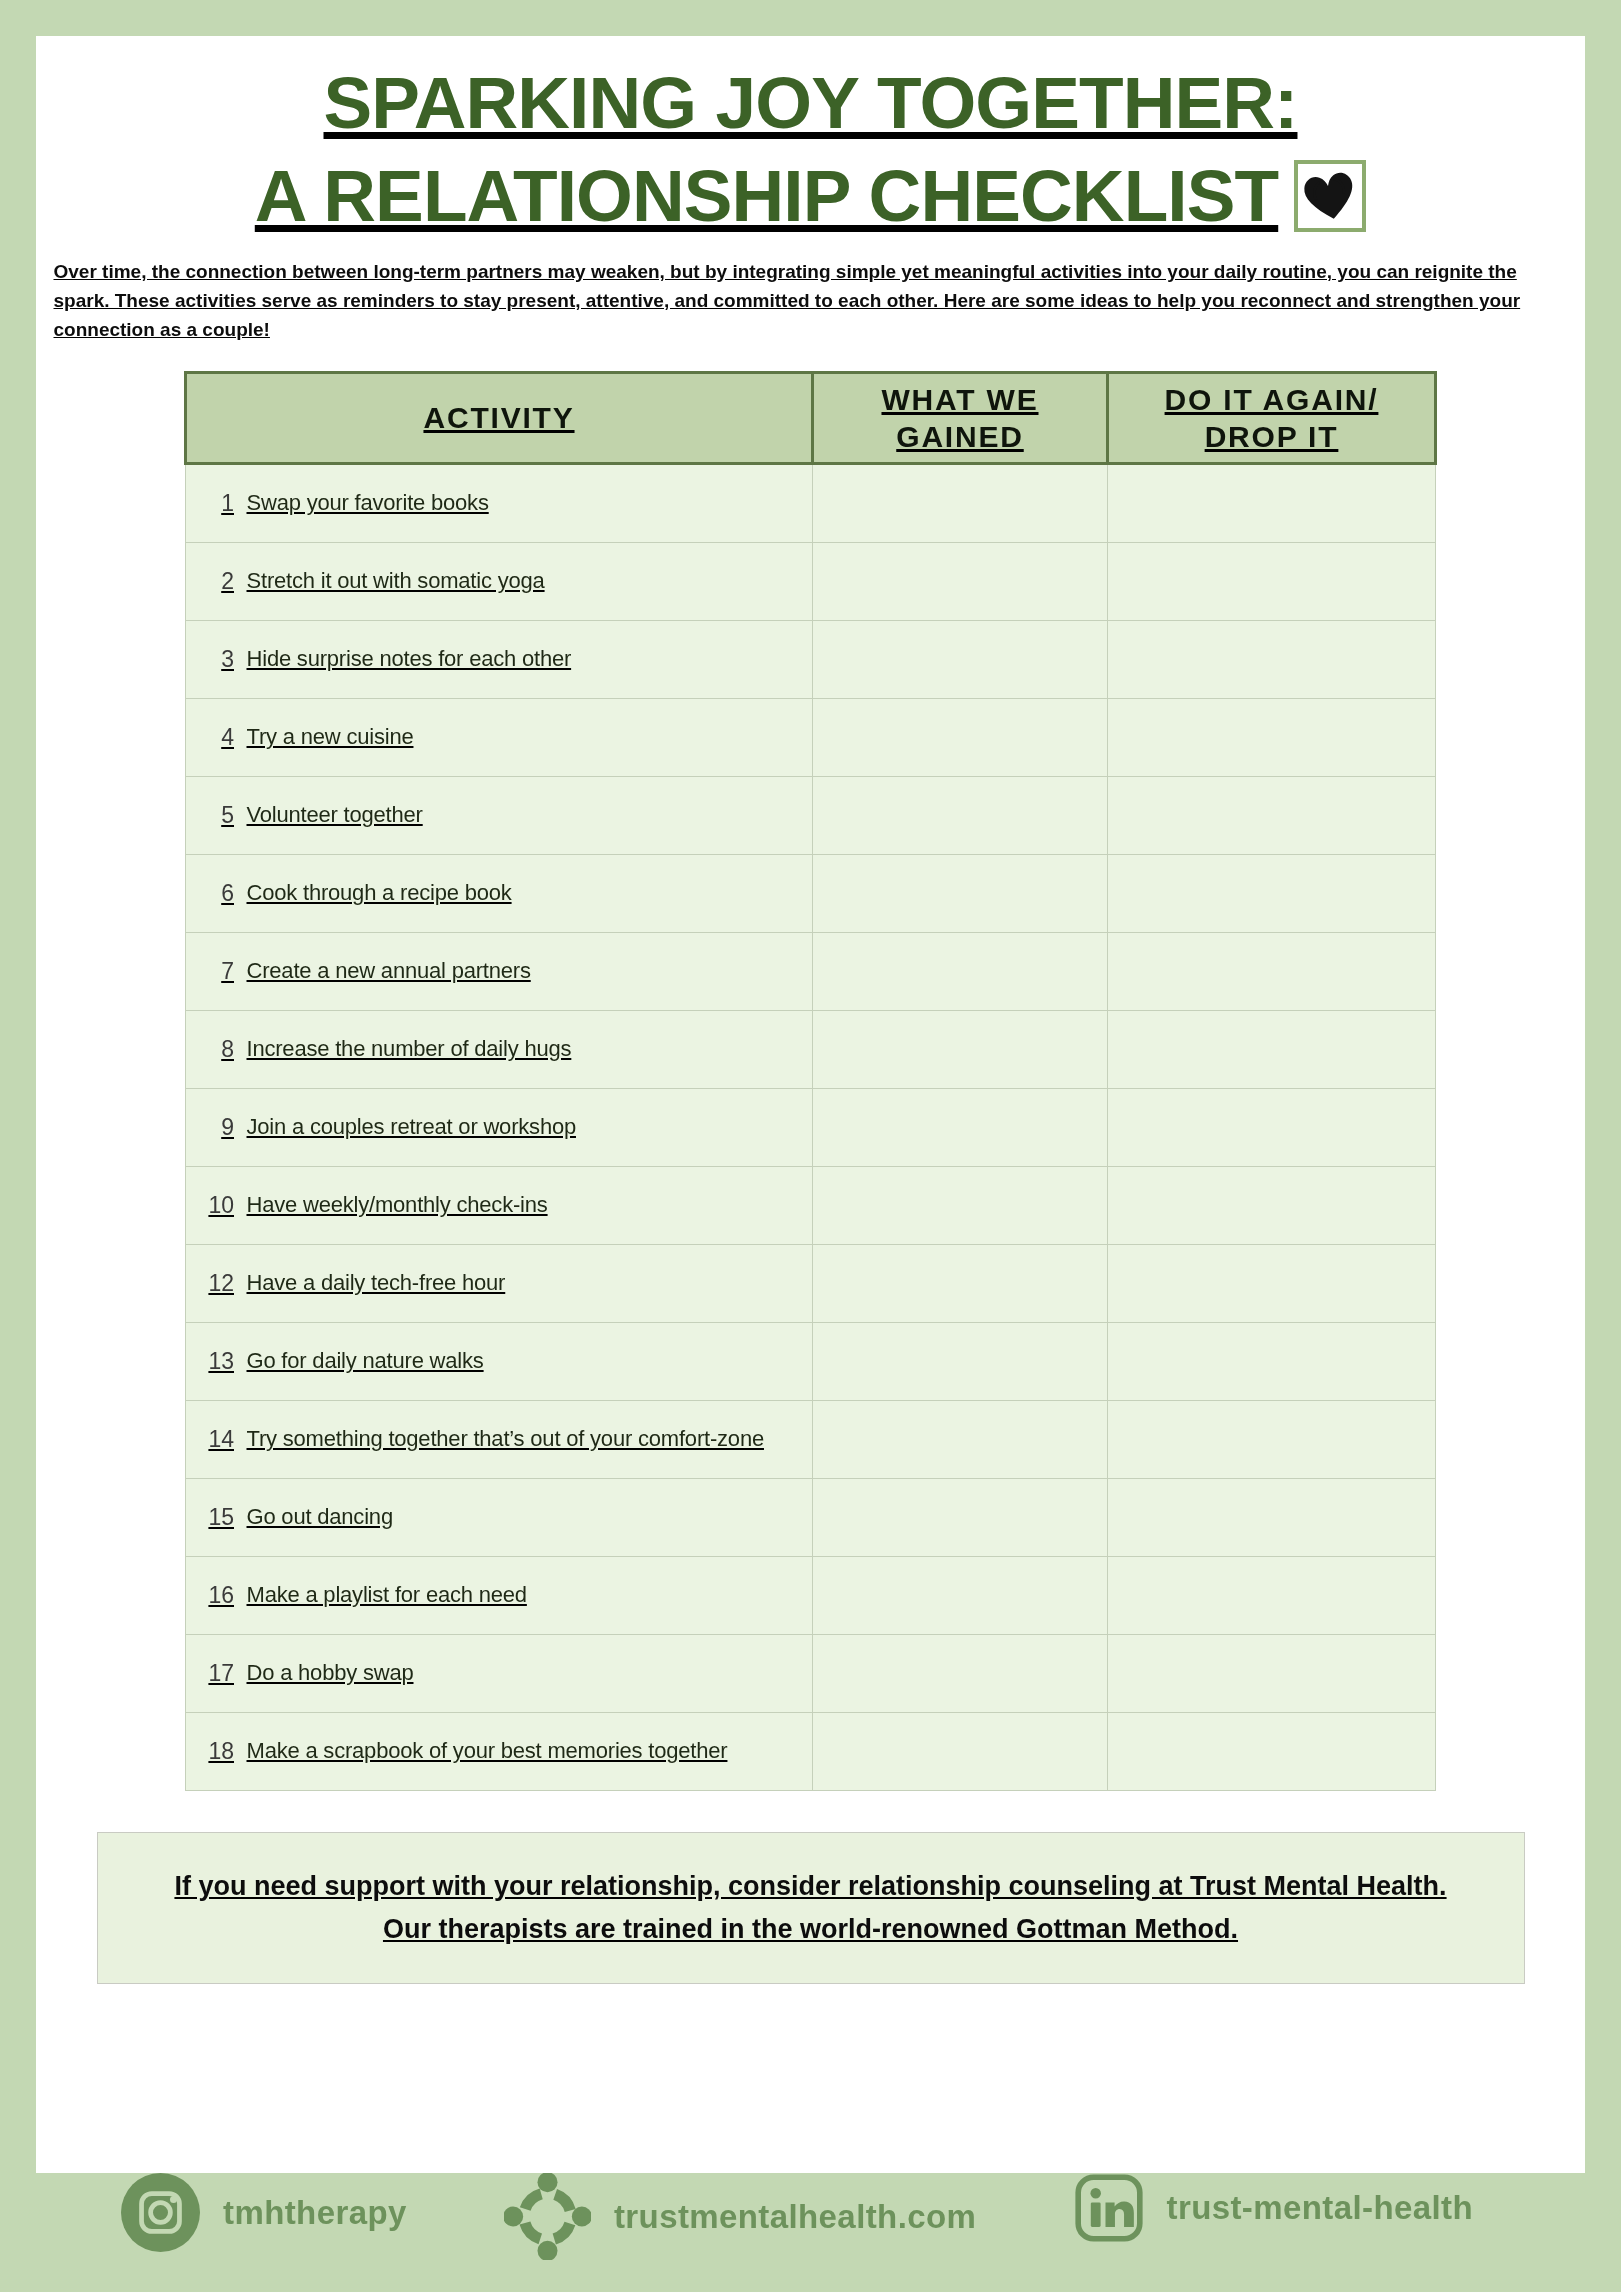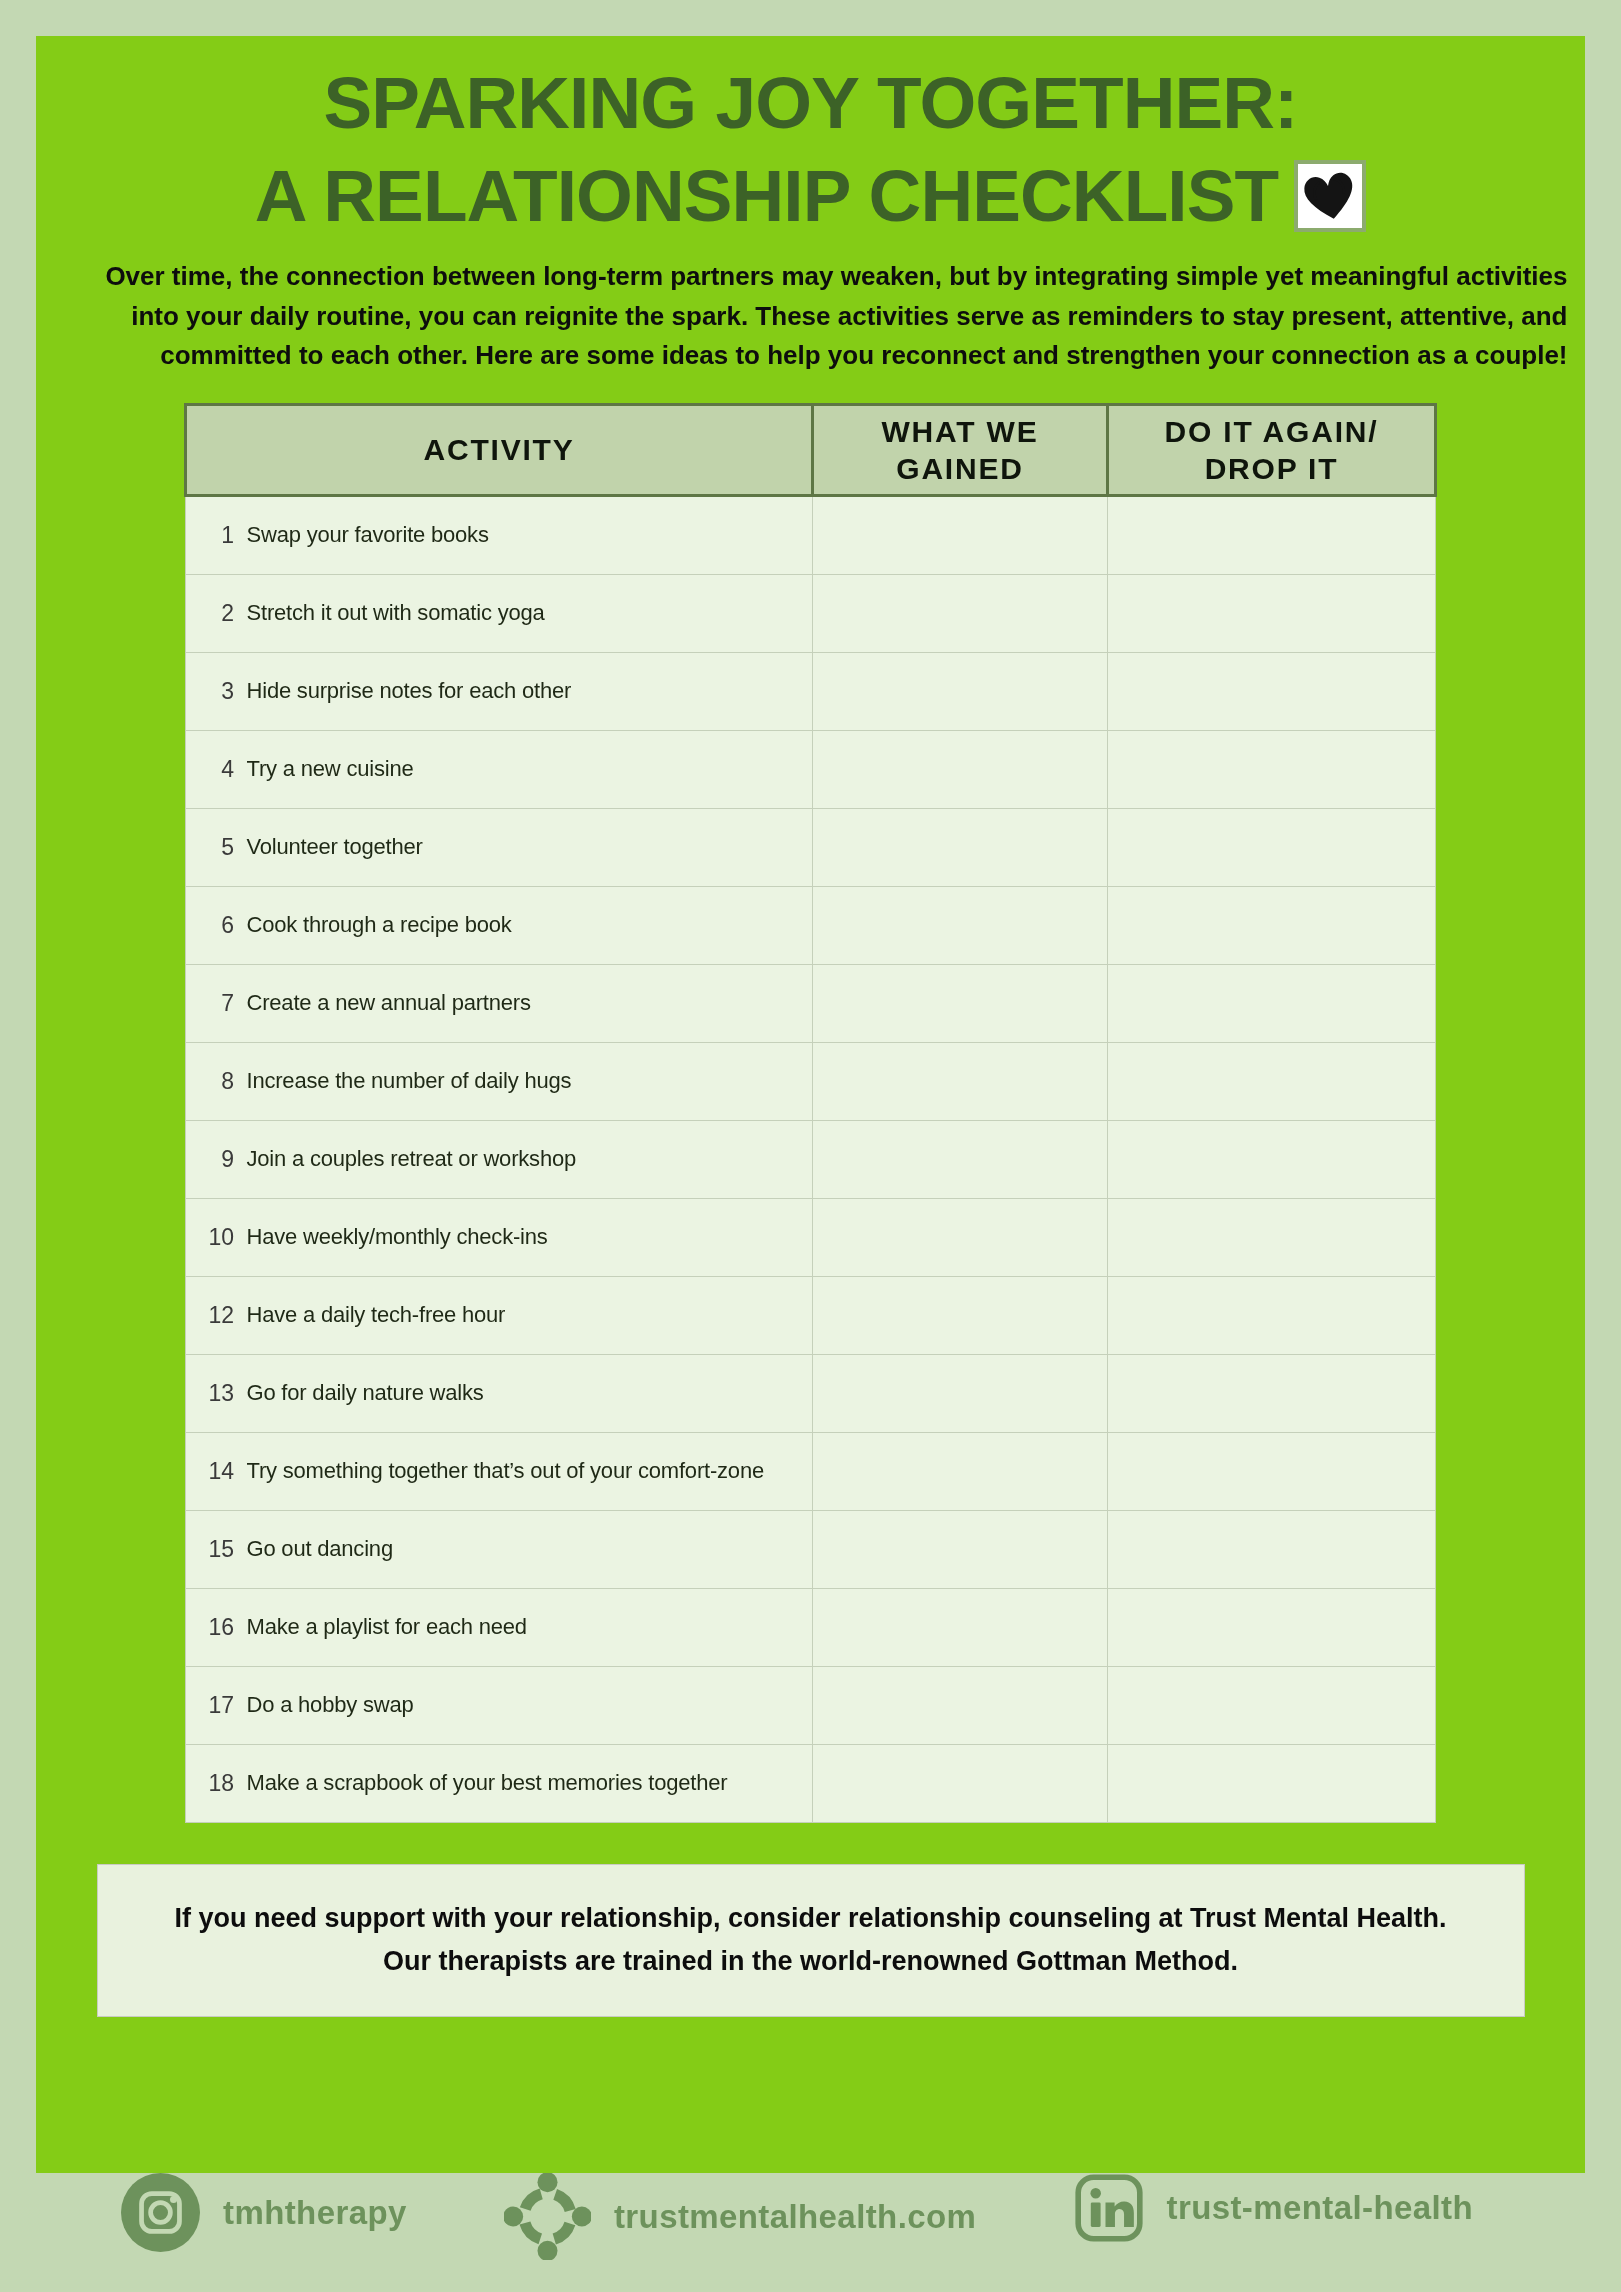--- a/index.html
+++ b/index.html
@@ -1,27 +1,27 @@
 <!DOCTYPE html>
 <html style="font-size:14.3px"><head>
 <meta charset="utf-8">
 <style>
   html,body{margin:0;padding:0;}
   body{font-family:"Liberation Sans","DejaVu Sans",sans-serif;}
   .page{position:relative;width:1621px;height:2293px;background:#c3d8b3;overflow:hidden;}
-  .content{position:absolute;left:36px;top:36px;width:1549px;height:2137px;background:#84cc16;box-sizing:border-box;padding-top:19.7px;}
+  .content{position:absolute;left:36px;top:36px;width:1549px;height:2137px;background:#ffffff;box-sizing:border-box;padding-top:19.7px;text-decoration:underline;}
 
   
   .title-block{text-align:center;color:#3c6227;font-weight:bold;font-size:73px;line-height:1.28;letter-spacing:-0.9px;}
   .title-line{white-space:nowrap;}
   .heart-box{display:inline-block;width:72px;height:72px;border:4.5px solid #8cab6e;background:#ffffff;vertical-align:-10.7px;margin-left:16px;box-sizing:border-box;}
   .heart-box svg{display:block;width:100%;height:100%;}
 
   
-  .intro{width:1514px;margin:14.3px auto 0;text-align:right;font-weight:bold;font-size:26px;line-height:1.53;color:#0d0d0d;}
+  .intro{width:1514px;margin:14.3px auto 0;text-align:left;font-weight:bold;font-size:19px;line-height:1.53;color:#0d0d0d;}
 
   
   table.checklist{width:1249px;margin:27px auto 0;border-collapse:collapse;table-layout:fixed;}
   table.checklist col.c1{width:627px;}
   table.checklist col.c2{width:295px;}
   table.checklist col.c3{width:328px;}
   table.checklist th{background:#c1d3ab;border:3.6px solid #5e7645;height:86px;font-size:30px;font-weight:bold;letter-spacing:1.8px;color:#0f150c;white-space:pre-line;line-height:1.25;text-align:center;vertical-align:middle;}
   table.checklist td{background:#ebf4e2;border:1.8px solid #c5d0ba;height:75px;vertical-align:middle;}
   .cell-flex{display:flex;align-items:center;}
   .row-num{flex:0 0 47px;text-align:right;margin-right:12.5px;font-size:23px;color:#3a3a3a;}

